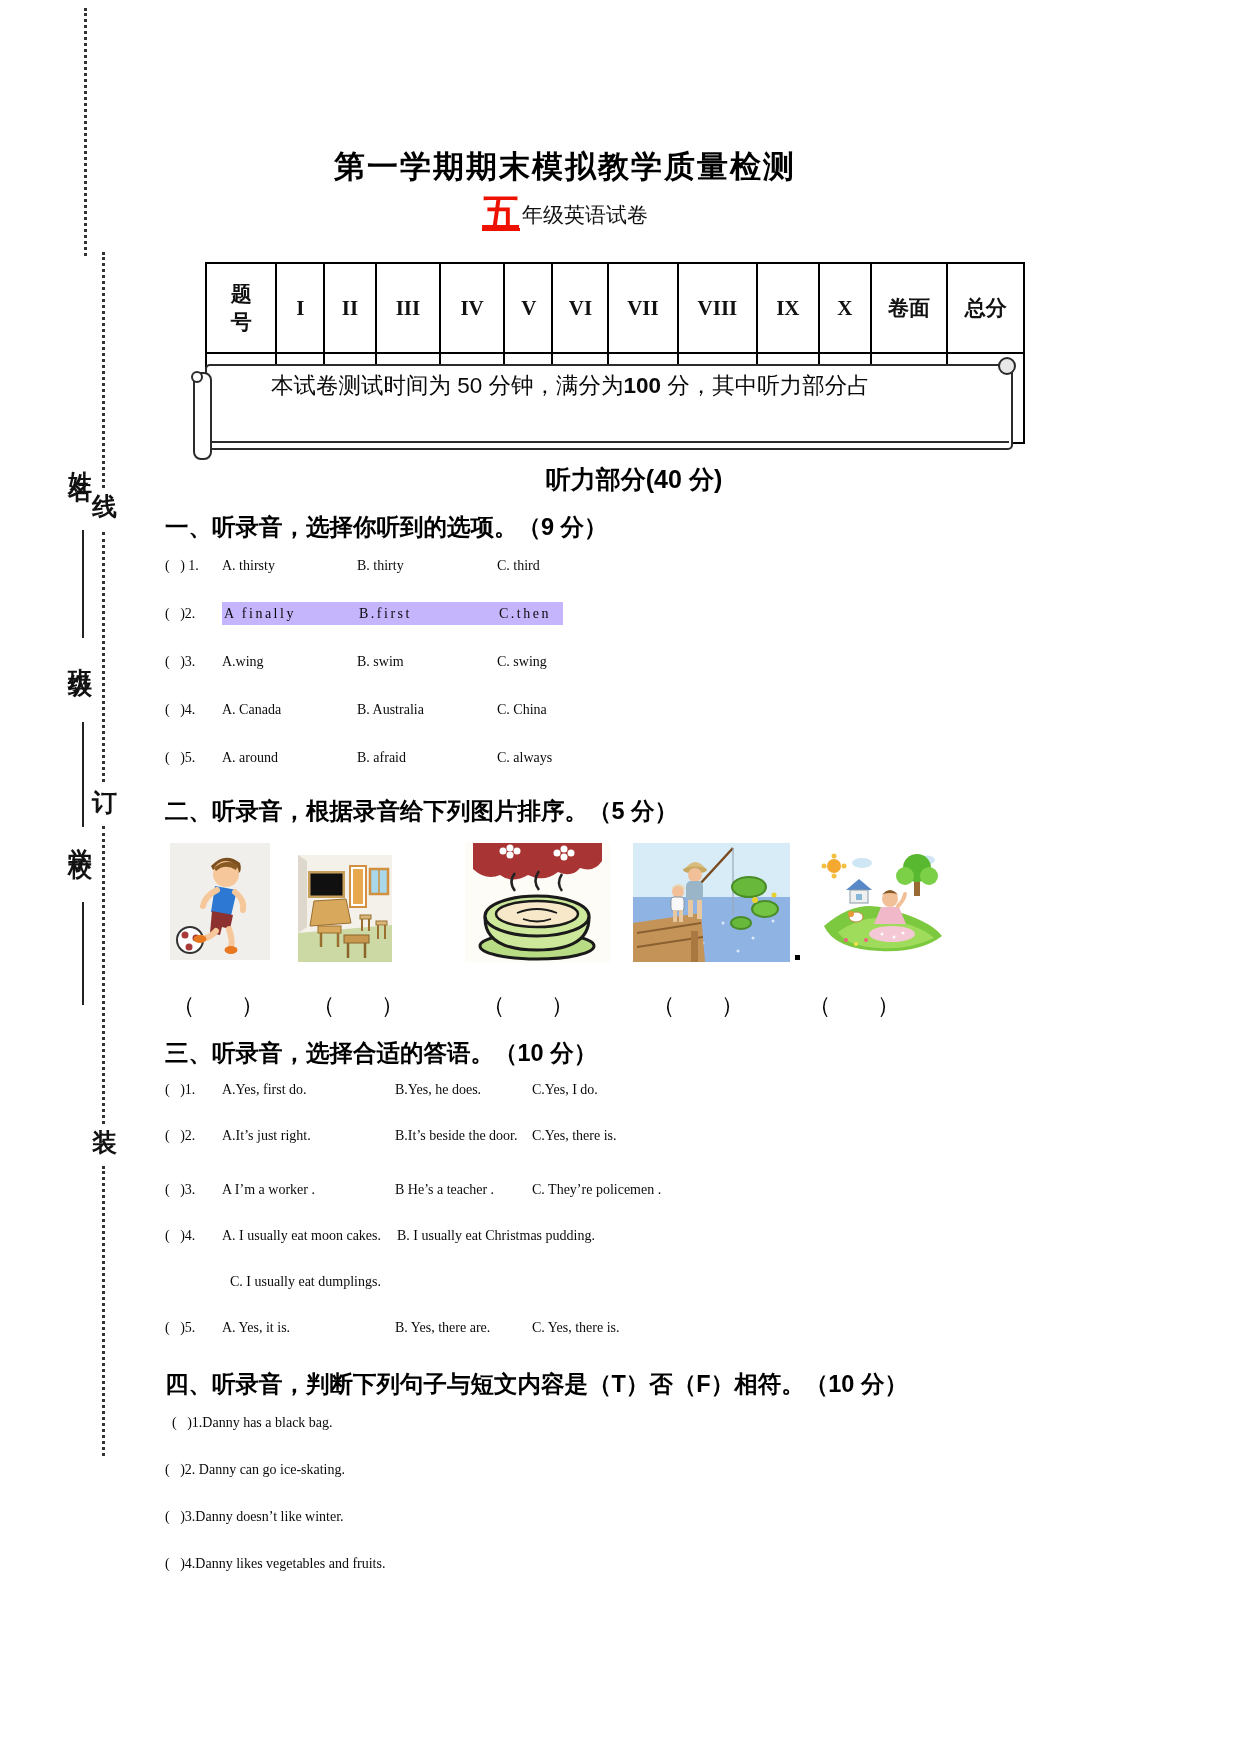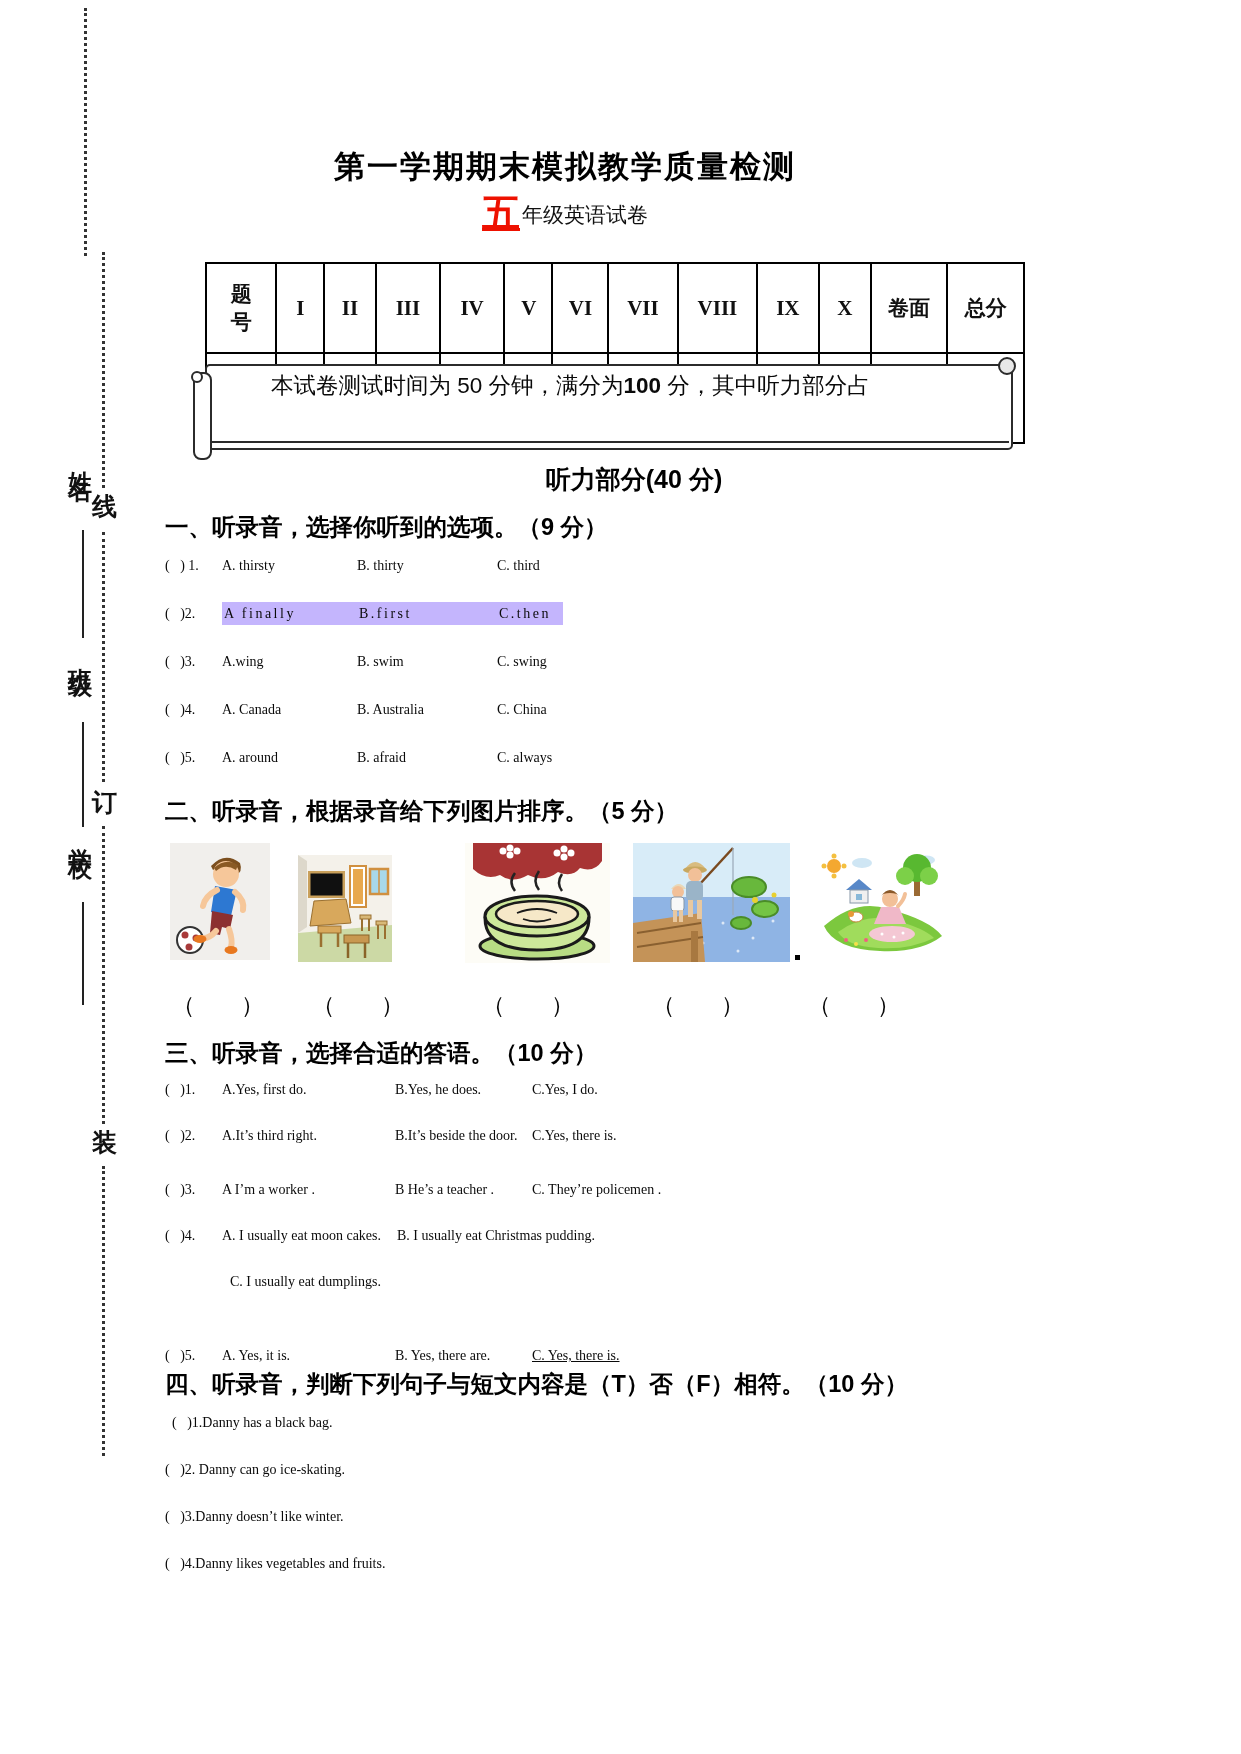--- a/index.html
+++ b/index.html
@@ -337,25 +337,25 @@
       <span style="left:7px;">（　　）</span>
       <span style="left:147px;">（　　）</span>
       <span style="left:317px;">（　　）</span>
       <span style="left:487px;">（　　）</span>
       <span style="left:643px;">（　　）</span>
     </div>
 
     <div class="sec" style="top:1037px;">三、听录音，选择合适的答语。（10 分）</div>
 
     <div class="row s3r" style="top:1082px;"><span class="p">(&nbsp;&nbsp;&nbsp;)1.</span><span class="a">A.Yes, first do.</span><span class="b">B.Yes, he does.</span><span class="c">C.Yes, I do.</span></div>
-    <div class="row s3r" style="top:1128px;"><span class="p">(&nbsp;&nbsp;&nbsp;)2.</span><span class="a">A.It’s third right.</span><span class="b">B.It’s beside the door.</span><span class="c">C.Yes, there is.</span></div>
+    <div class="row s3r" style="top:1128px;"><span class="p">(&nbsp;&nbsp;&nbsp;)2.</span><span class="a">A.It’s just right.</span><span class="b">B.It’s beside the door.</span><span class="c">C.Yes, there is.</span></div>
     <div class="row s3r" style="top:1182px;"><span class="p">(&nbsp;&nbsp;&nbsp;)3.</span><span class="a">A I’m a worker .</span><span class="b">B He’s a teacher .</span><span class="c">C. They’re policemen .</span></div>
     <div class="row s3r twocol" style="top:1228px;"><span class="p">(&nbsp;&nbsp;&nbsp;)4.</span><span class="a">A. I usually eat moon cakes.</span><span class="b">B. I usually eat Christmas pudding.</span></div>
     <div class="row cont" style="top:1274px;"><span>C. I usually eat dumplings.</span></div>
-    <div class="row s3r" style="top:1348px;text-decoration:underline;"><span class="p">(&nbsp;&nbsp;&nbsp;)5.</span><span class="a">A. Yes, it is.</span><span class="b">B. Yes, there are.</span><span class="c">C. Yes, there is.</span></div>
+    <div class="row s3r" style="top:1320px;"><span class="p">(&nbsp;&nbsp;&nbsp;)5.</span><span class="a">A. Yes, it is.</span><span class="b">B. Yes, there are.</span><span class="c">C. Yes, there is.</span></div>
 
     <div class="sec" style="top:1368px;">四、听录音，判断下列句子与短文内容是（T）否（F）相符。（10 分）</div>
 
     <div class="row" style="top:1415px;padding-left:7px;"><span>(&nbsp;&nbsp;&nbsp;)1.Danny has a black bag.</span></div>
     <div class="row" style="top:1462px;"><span>(&nbsp;&nbsp;&nbsp;)2. Danny can go ice-skating.</span></div>
     <div class="row" style="top:1509px;"><span>(&nbsp;&nbsp;&nbsp;)3.Danny doesn’t like winter.</span></div>
     <div class="row" style="top:1556px;"><span>(&nbsp;&nbsp;&nbsp;)4.Danny likes vegetables and fruits.</span></div>
 
   </div>
 </div>

